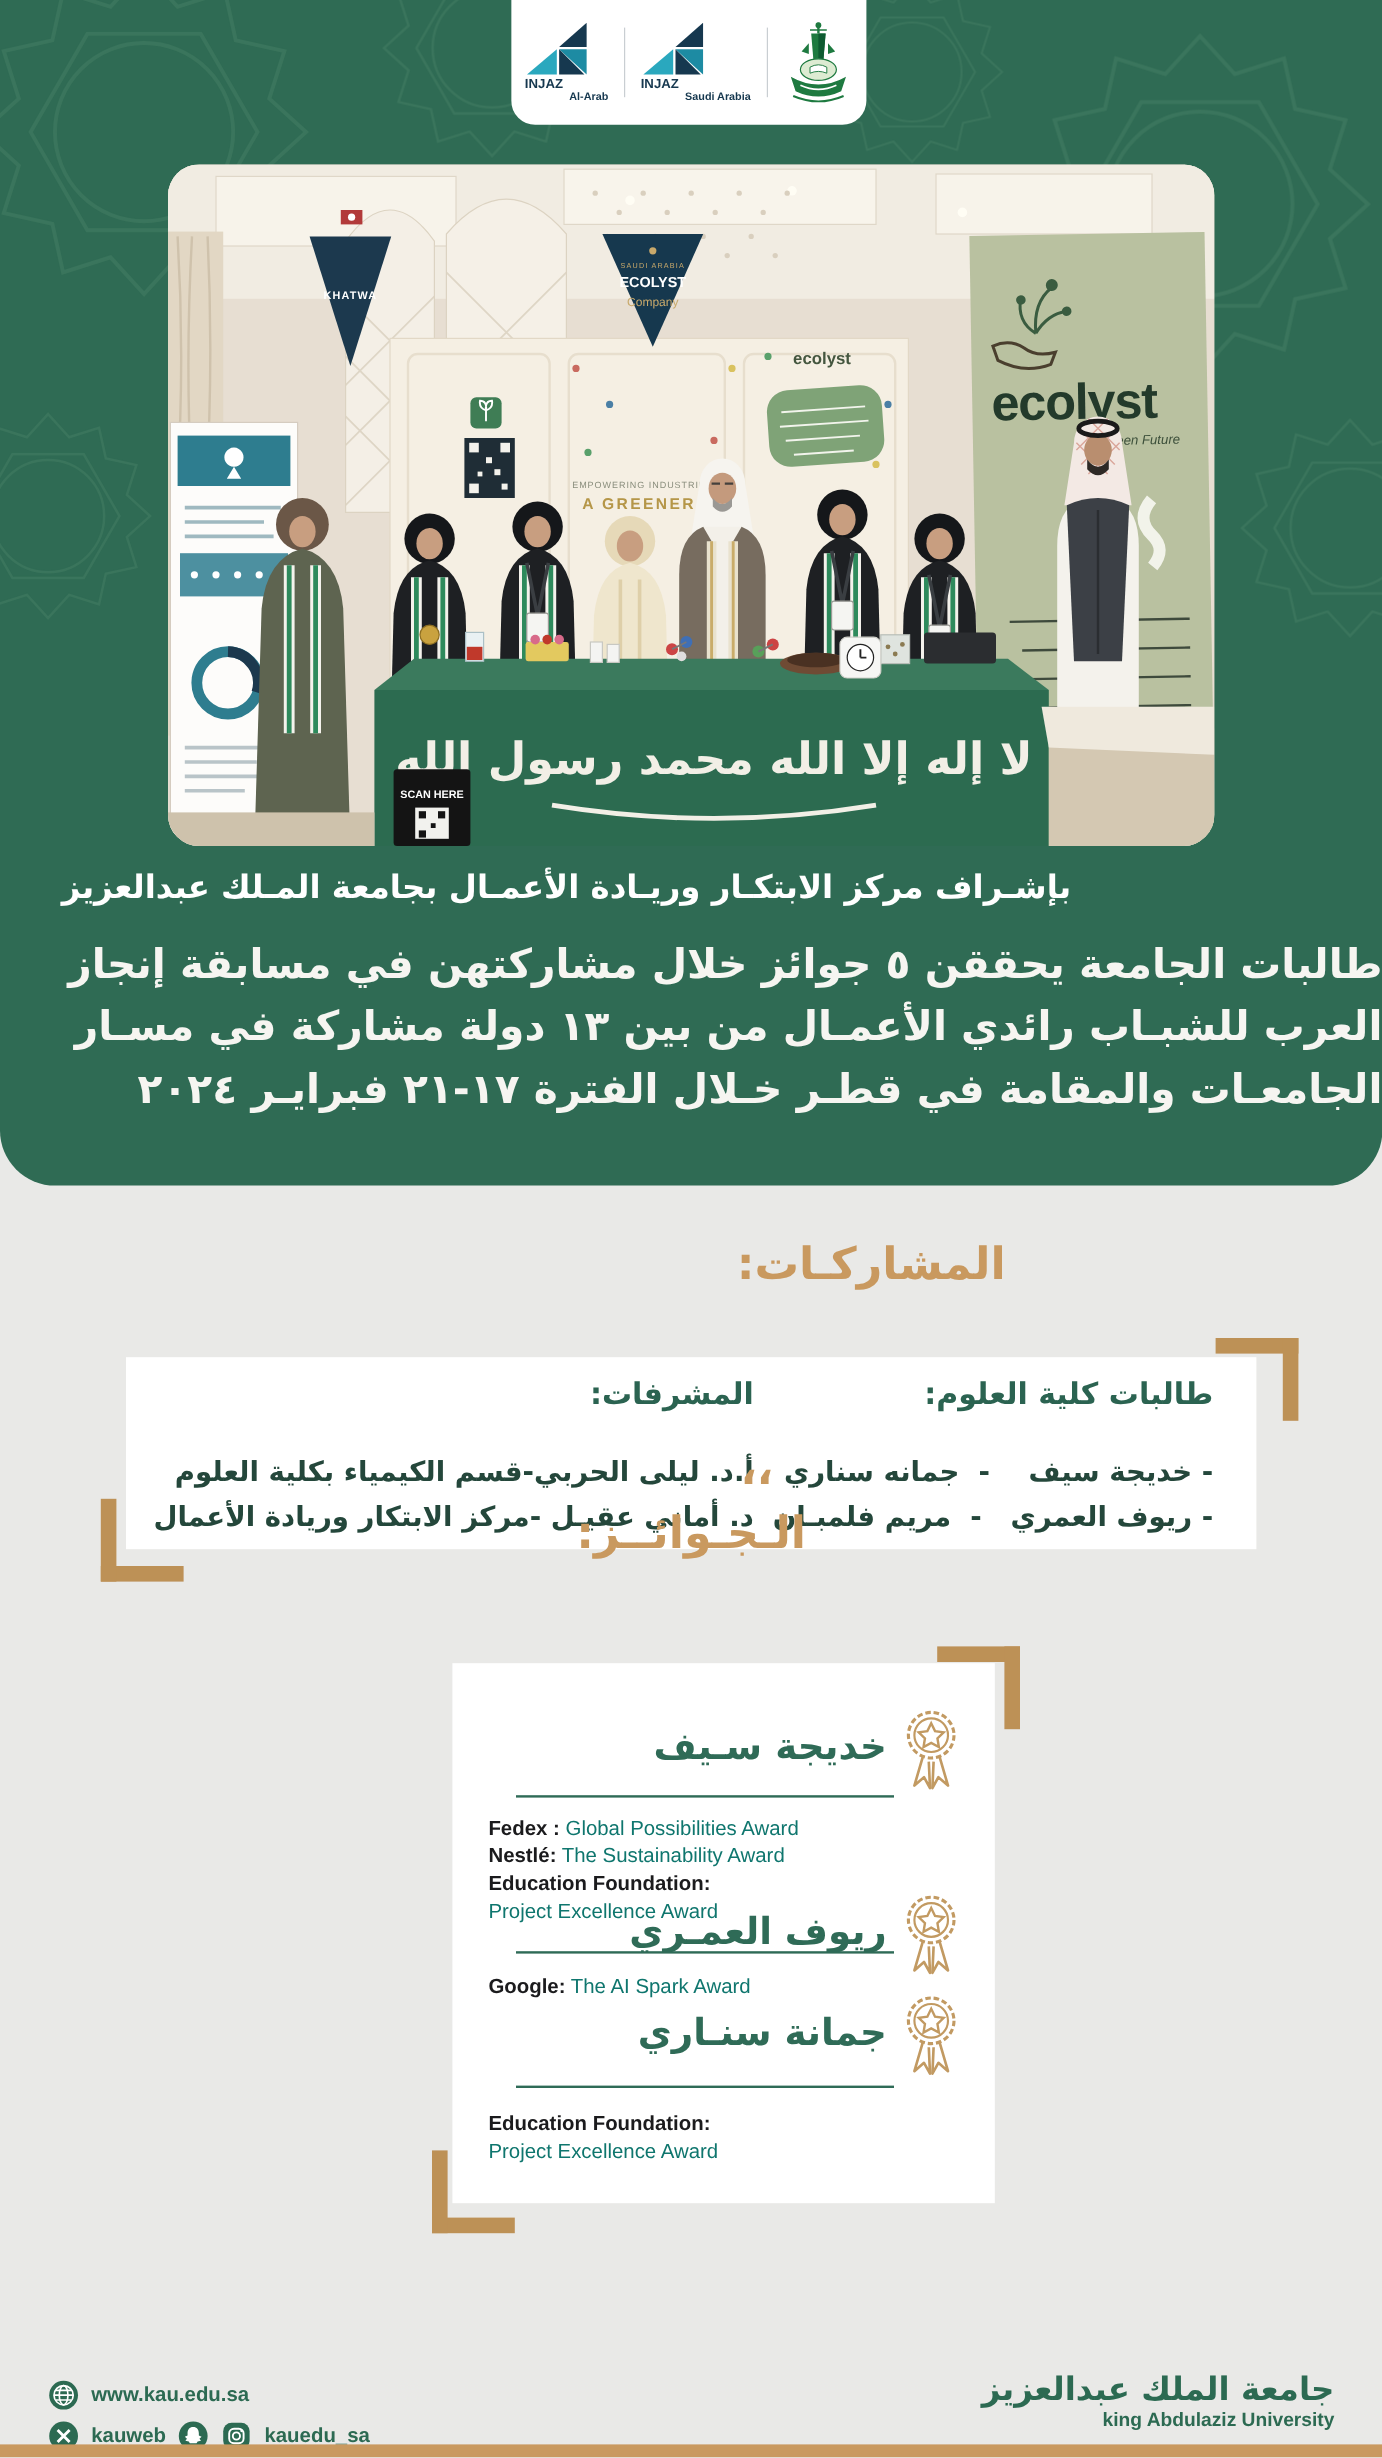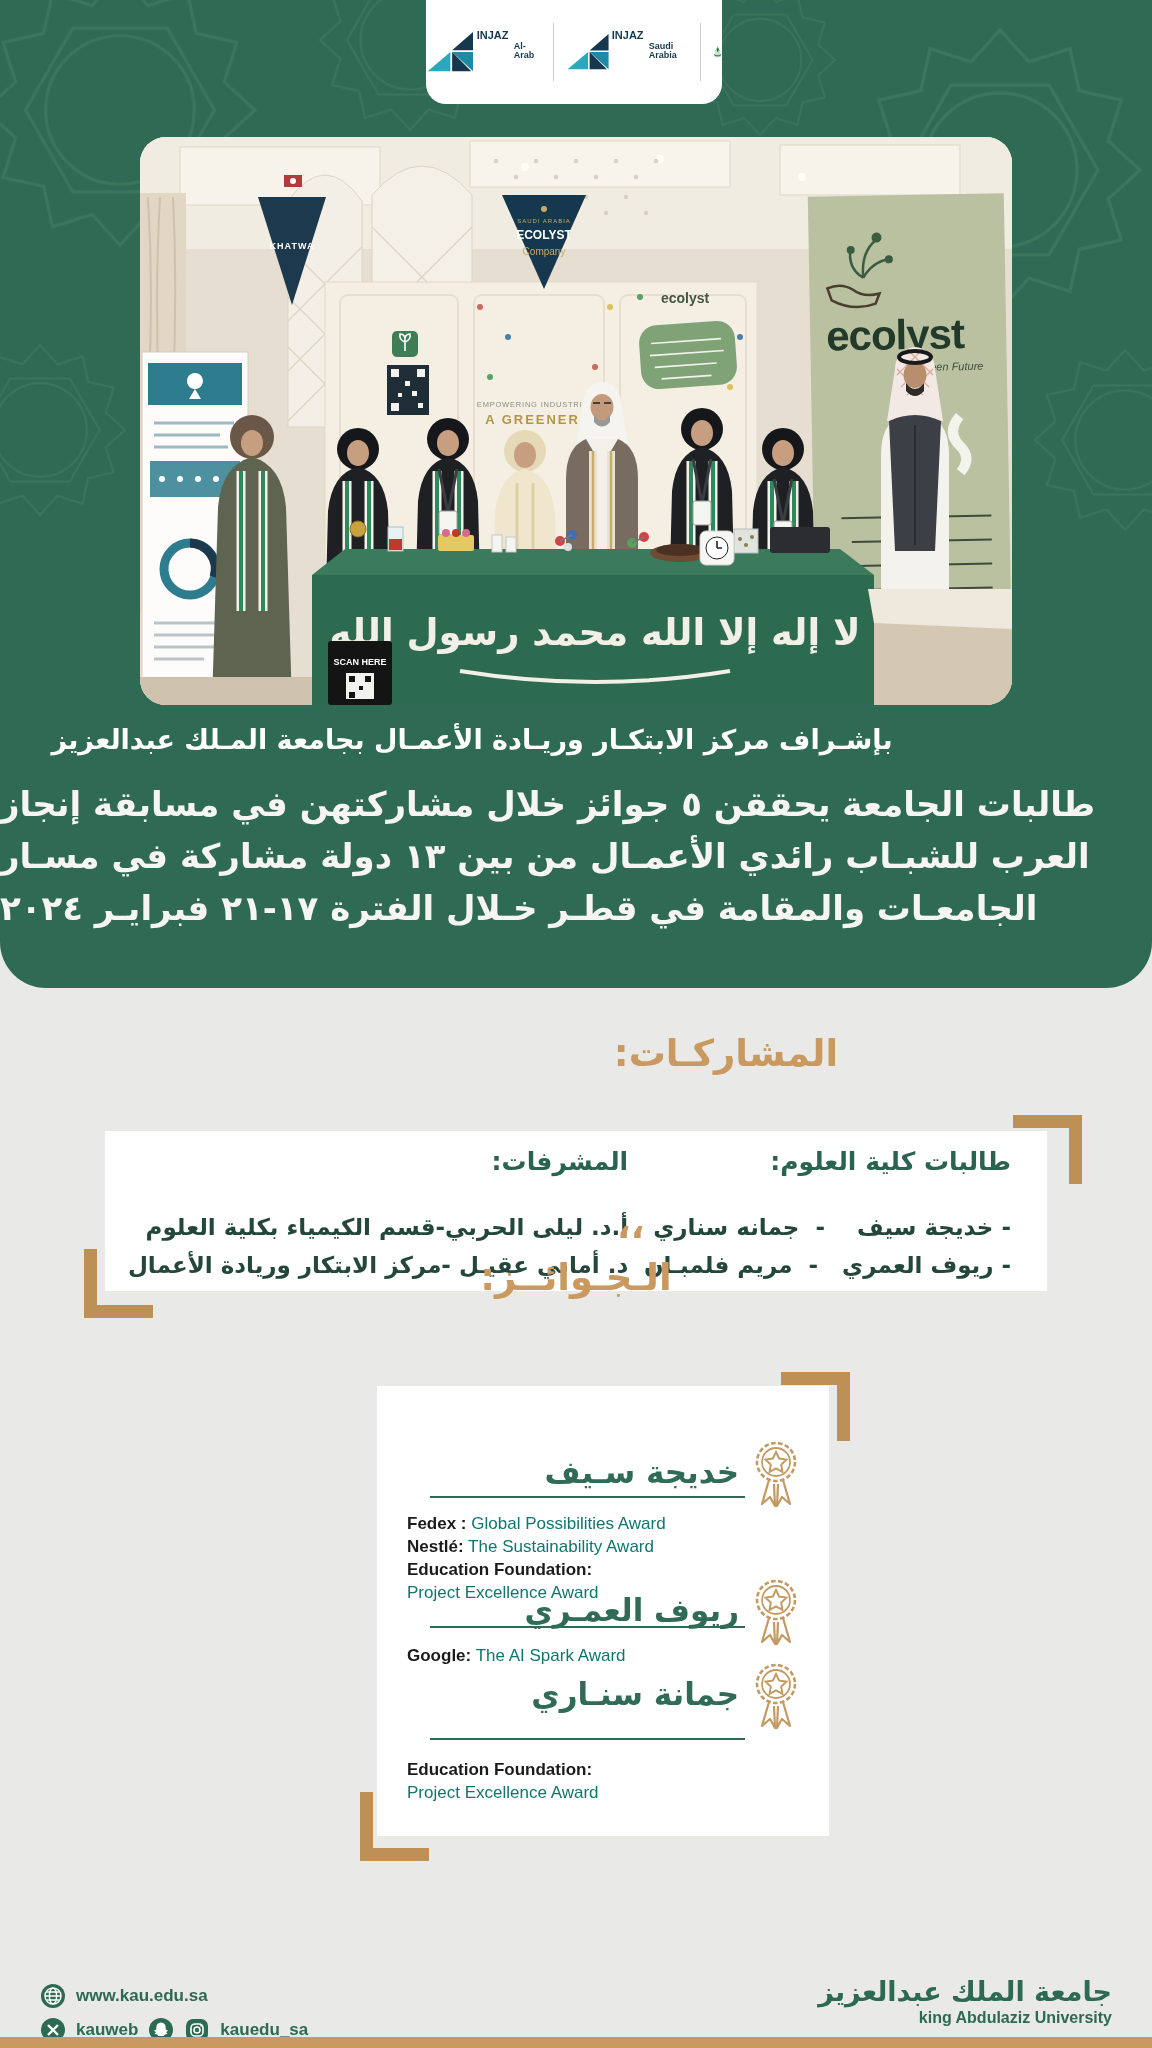--- a/index.html
+++ b/index.html
@@ -4,30 +4,30 @@
 <style>
   html,body{margin:0;padding:0;background:#E9E9E7;}
   .poster{position:relative;width:1152px;height:2048px;background:#E9E9E7;overflow:hidden;
           font-family:"DejaVu Sans",sans-serif;margin:0 auto;}
   
   .hero{position:absolute;left:0;top:0;width:1152px;height:988px;background:#2F6B54;
         border-radius:0 0 46px 46px;overflow:hidden;}
   .pattern{position:absolute;left:0;top:0;pointer-events:none;}
   .logo-card{position:absolute;left:426px;top:0;width:296px;height:104px;background:#fff;
              border-radius:0 0 20px 20px;display:flex;align-items:center;justify-content:center;gap:13px;}
-  .logo-block{display:flex;flex-direction:row;align-items:flex-start;gap:2px;}
+  .logo-block{display:flex;flex-direction:column;align-items:flex-start;gap:2px;}
   .logo-caption{font-family:"Liberation Sans",sans-serif;color:#16384F;line-height:1.05;}
   .logo-caption .nm{font-size:11px;font-weight:bold;}
   .logo-caption .sb{font-size:9px;font-weight:bold;margin-left:37px;}
   .divider{width:1px;height:58px;background:#C9CED2;}
   .photo-frame{position:absolute;left:140px;top:137px;width:872px;height:568px;border-radius:26px;
                overflow:hidden;background:#E7DED2;}
   .hero-title{position:absolute;left:0;top:724px;width:944px;text-align:center;direction:rtl;
               color:#ffffff;font-size:27px;font-weight:bold;}
-  .hero-body{position:absolute;left:0;top:778px;width:1152px;text-align:left;direction:rtl;
+  .hero-body{position:absolute;left:0;top:778px;width:1152px;text-align:right;direction:rtl;
              color:#F6F5F1;font-size:34px;font-weight:bold;line-height:52px;}
   
   .section-title{position:absolute;width:1152px;left:0;text-align:center;direction:rtl;
                  color:#C9995F;font-size:37px;font-weight:bold;}
   
   .p-card{position:absolute;left:105px;top:1131px;width:942px;height:160px;background:#fff;
           direction:rtl;display:flex;padding:16px 36px;box-sizing:border-box;}
   .col{display:flex;flex-direction:column;}
   .col-students{width:44%;}
   .col-sup{width:56%;}
@@ -409,21 +409,21 @@
     </div>
     <div class="quote">،،</div>
   </div>
   <div class="bracket br-tr" style="left:1013px;top:1115px;"></div>
   <div class="bracket br-bl" style="left:84px;top:1249px;"></div>
 
   <div class="section-title" style="top:1256px;">الـجـوائــز:</div>
 
   <div class="a-card">
 
-    <div class="winner-row" style="top:50px;">
+    <div class="winner-row" style="top:34px;">
       <svg width="54" height="72" viewBox="0 0 54 72">
         <path d="M20 44 L13 68 L21 61 L26 70 L25 48" fill="none" stroke="#C29A62" stroke-width="2.2" stroke-linejoin="round"></path>
         <path d="M34 44 L41 68 L33 61 L28 70 L29 48" fill="none" stroke="#C29A62" stroke-width="2.2" stroke-linejoin="round"></path>
         <circle cx="27" cy="26" r="19" fill="#FFFFFF" stroke="#C29A62" stroke-width="2.6" stroke-dasharray="4.6 2.4"></circle>
         <circle cx="27" cy="26" r="14" fill="none" stroke="#C29A62" stroke-width="1.8"></circle>
         <path d="M27 16 l3.2 6.6 7.2 1 -5.2 5 1.2 7.2 -6.4 -3.4 -6.4 3.4 1.2 -7.2 -5.2 -5 7.2 -1z" fill="none" stroke="#C29A62" stroke-width="2"></path>
       </svg>
       <span class="w-name">خديجة سـيف</span>
     </div>
     <div class="a-rule" style="top:110px;"></div>

